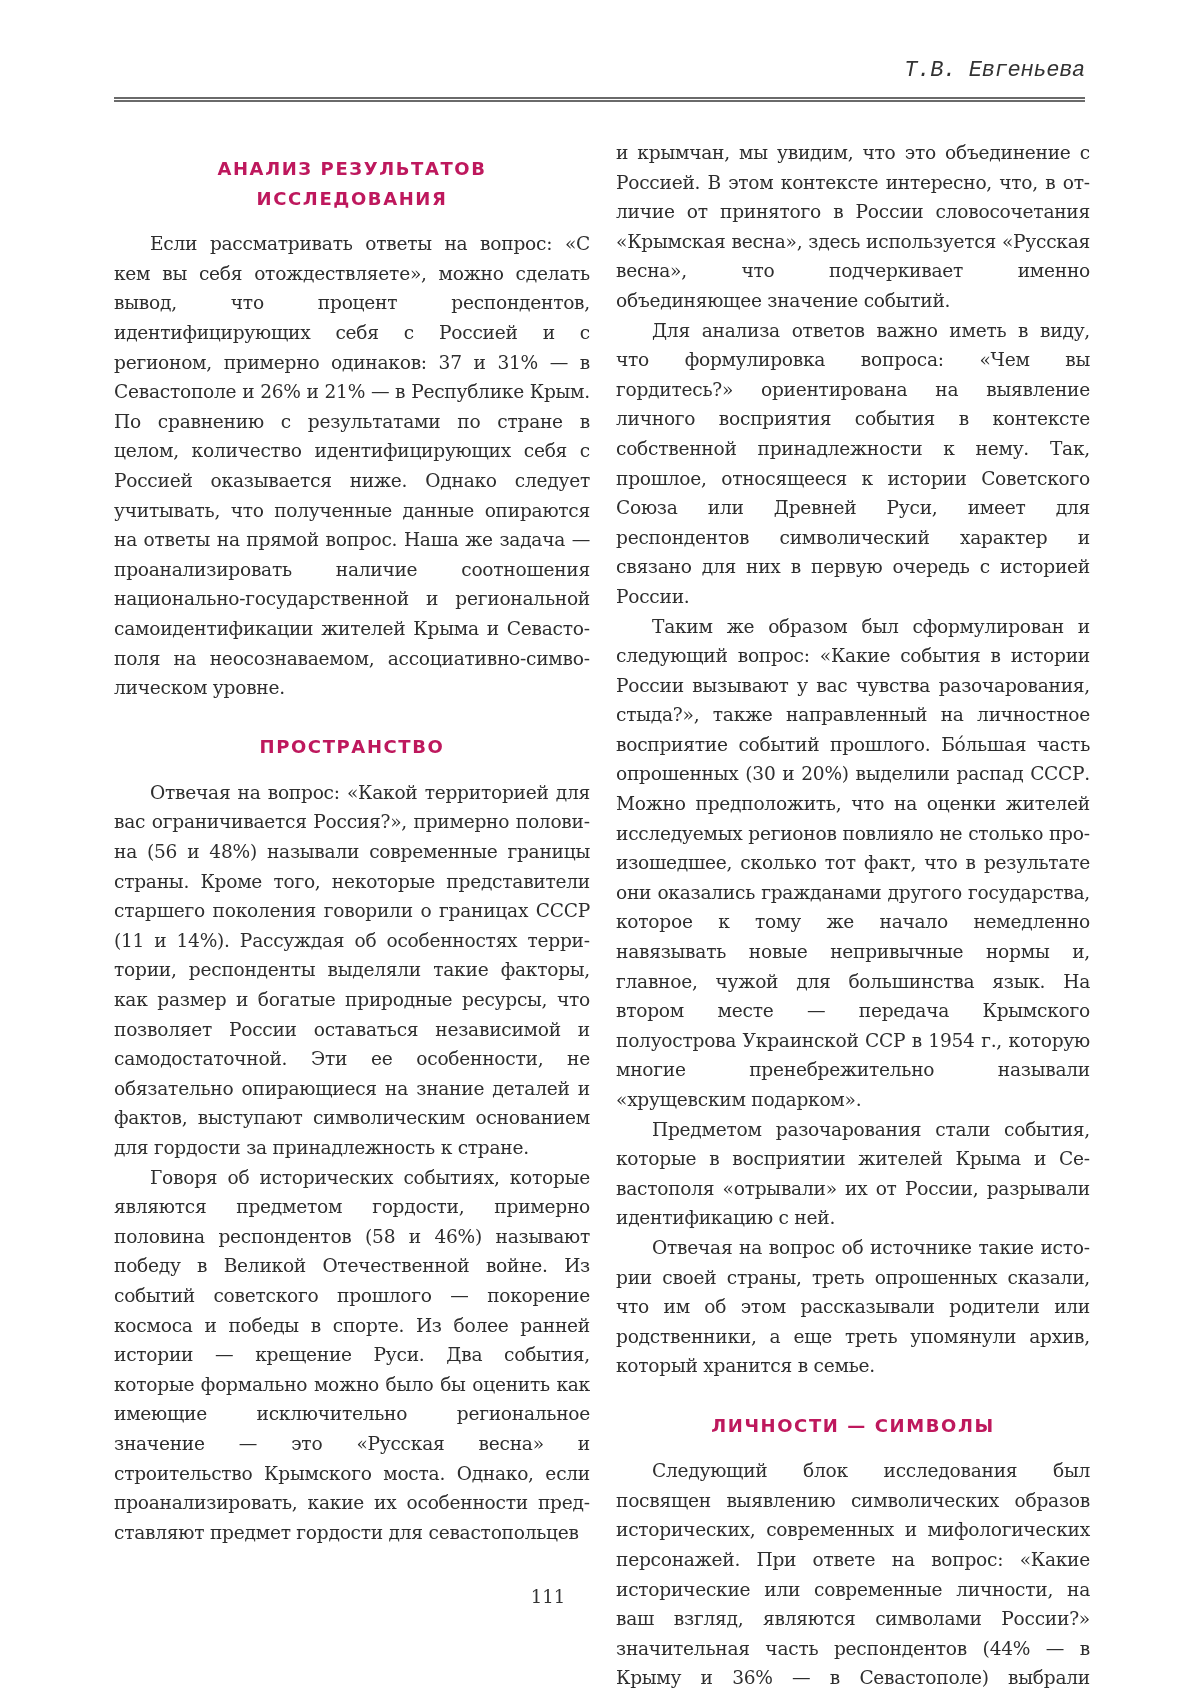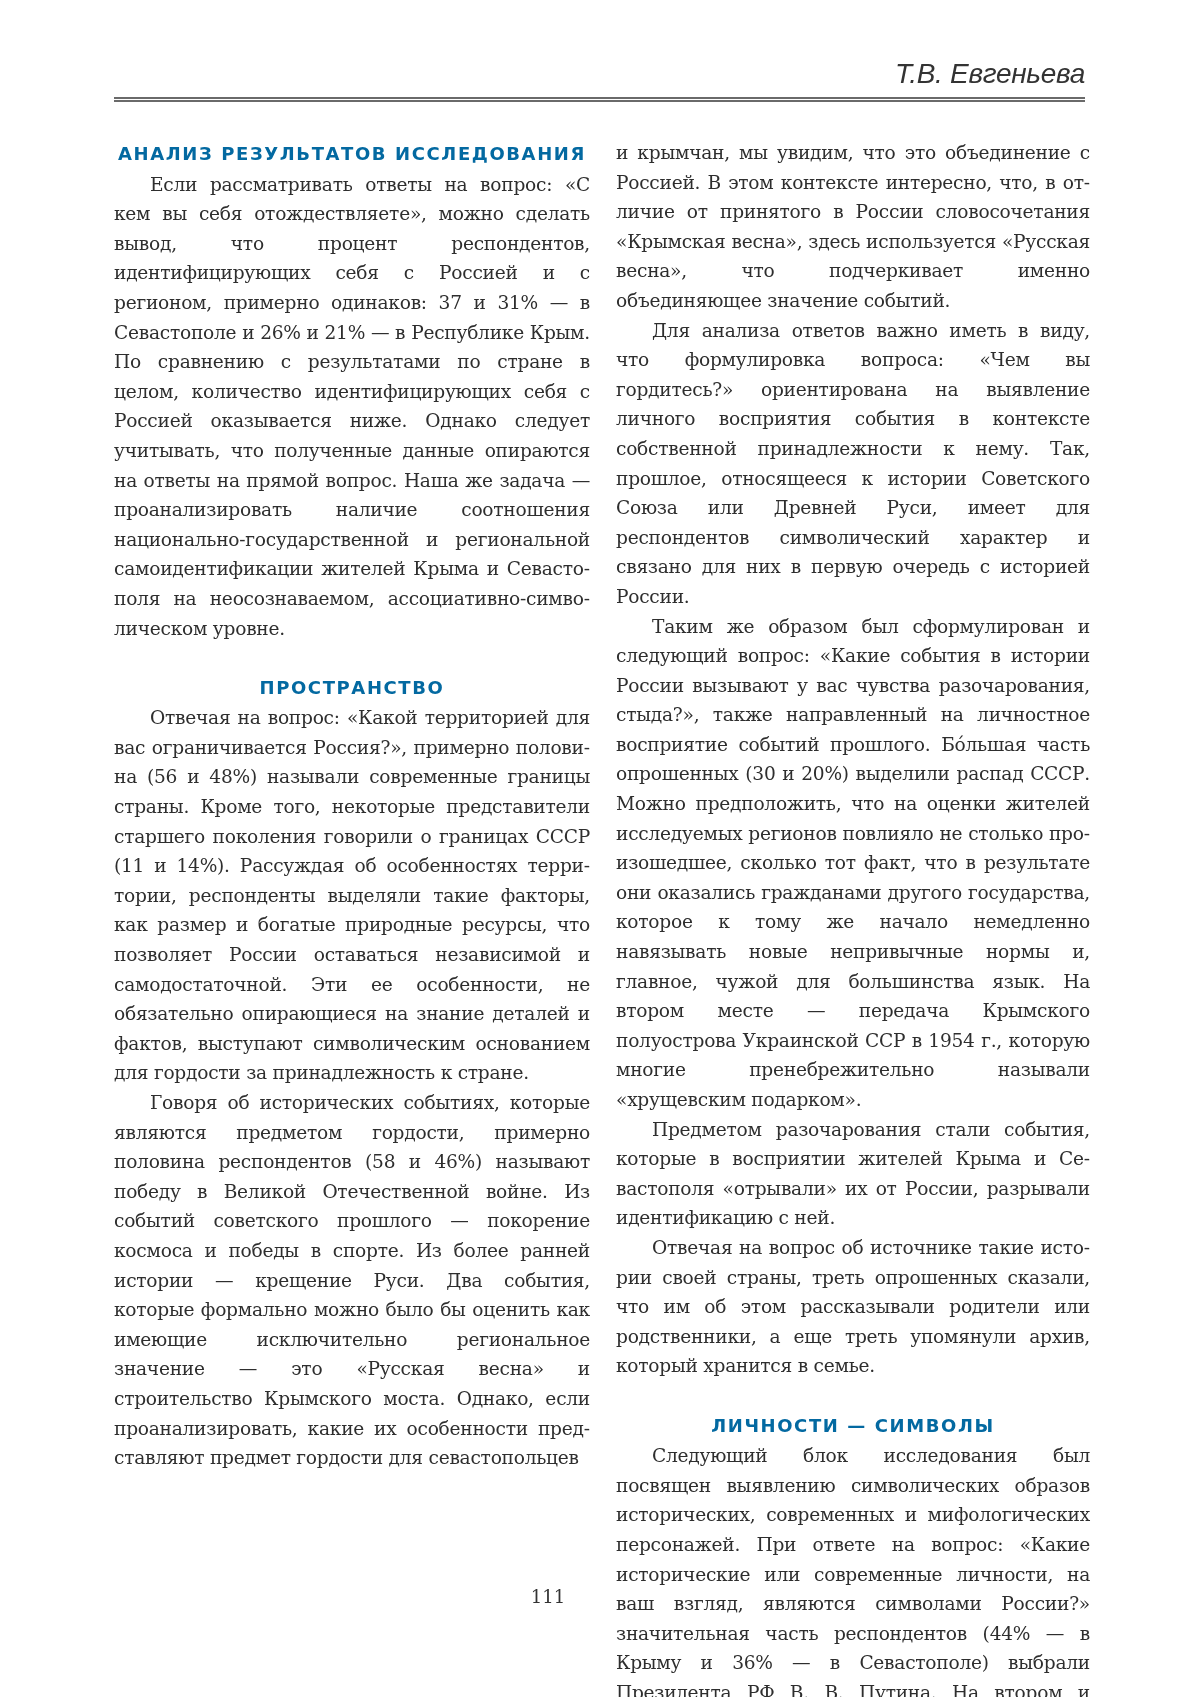--- a/index.html
+++ b/index.html
@@ -1,39 +1,39 @@
 <!DOCTYPE html>
 <html><head>
 <meta charset="utf-8">
 <style>
   html, body { margin: 0; padding: 0; background: #ffffff; }
   body { width: 1200px; height: 1697px; position: relative; overflow: hidden; color: #2a2a2a; }
   .running-head {
     position: absolute; top: 58px; right: 115px;
-    font-family: Liberation Sans, sans-serif; font-style: italic;
-    font-size: 28px; color: #333; letter-spacing: -0.3px;
+    font-family: Liberation Mono, monospace; font-style: italic;
+    font-size: 22px; color: #333; letter-spacing: -0.3px;
   }
   .head-rule {
     position: absolute; top: 97px; left: 114px; width: 971px; height: 6px;
   }
   .head-rule::before, .head-rule::after {
     content: ""; position: absolute; left: 0; right: 0; height: 2px; background: #6a6a6a;
   }
   .head-rule::before { top: 0; }
   .head-rule::after { top: 3px; }
   .col {
     position: absolute; top: 138px; width: 476px;
     font-family: "DejaVu Serif", serif; font-size: 18.6px; line-height: 29.6px;
     text-align: justify; hyphens: manual; color: #2e2e2e; letter-spacing: -0.25px;
   }
   .col.left { left: 114px; }
   .col.right { left: 616px; width: 474px; }
   .col h2 {
     font-family: "DejaVu Sans", sans-serif; font-weight: bold; font-size: 18px;
-    letter-spacing: 1.6px; text-align: center; margin: 1px; line-height: 29.6px; color: #0369a1;
+    letter-spacing: 1.6px; text-align: center; margin: 16px; line-height: 29.6px; color: #be185d;
   }
   .col h2.spaced { margin-top: 29.6px; }
   .col p { margin: 0; text-indent: 36px; }
   .col p.cont { text-indent: 0; }
   .page-number {
     position: absolute; top: 1586px; left: 0; width: 1096px; text-align: center;
     font-family: "DejaVu Serif", serif; font-size: 18px; color: #333;
   }
 </style>
 </head>

